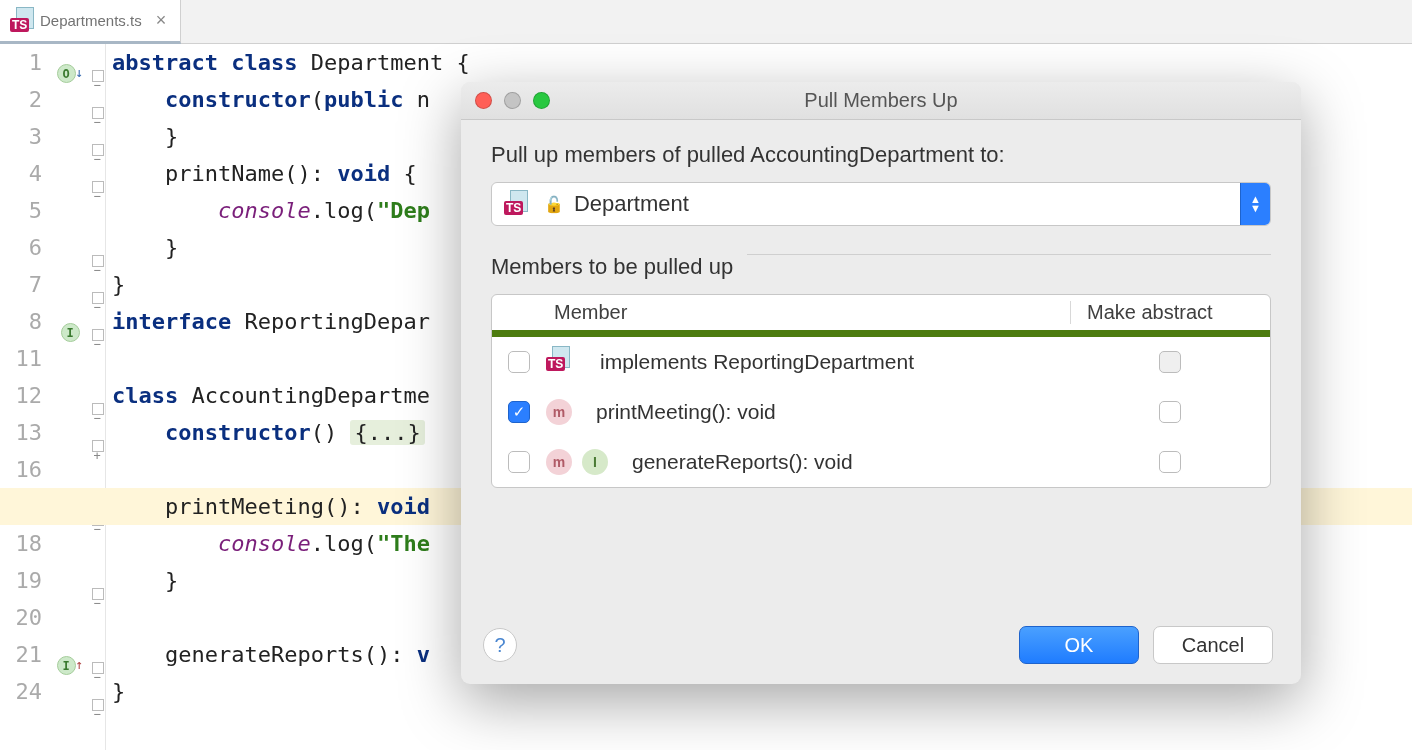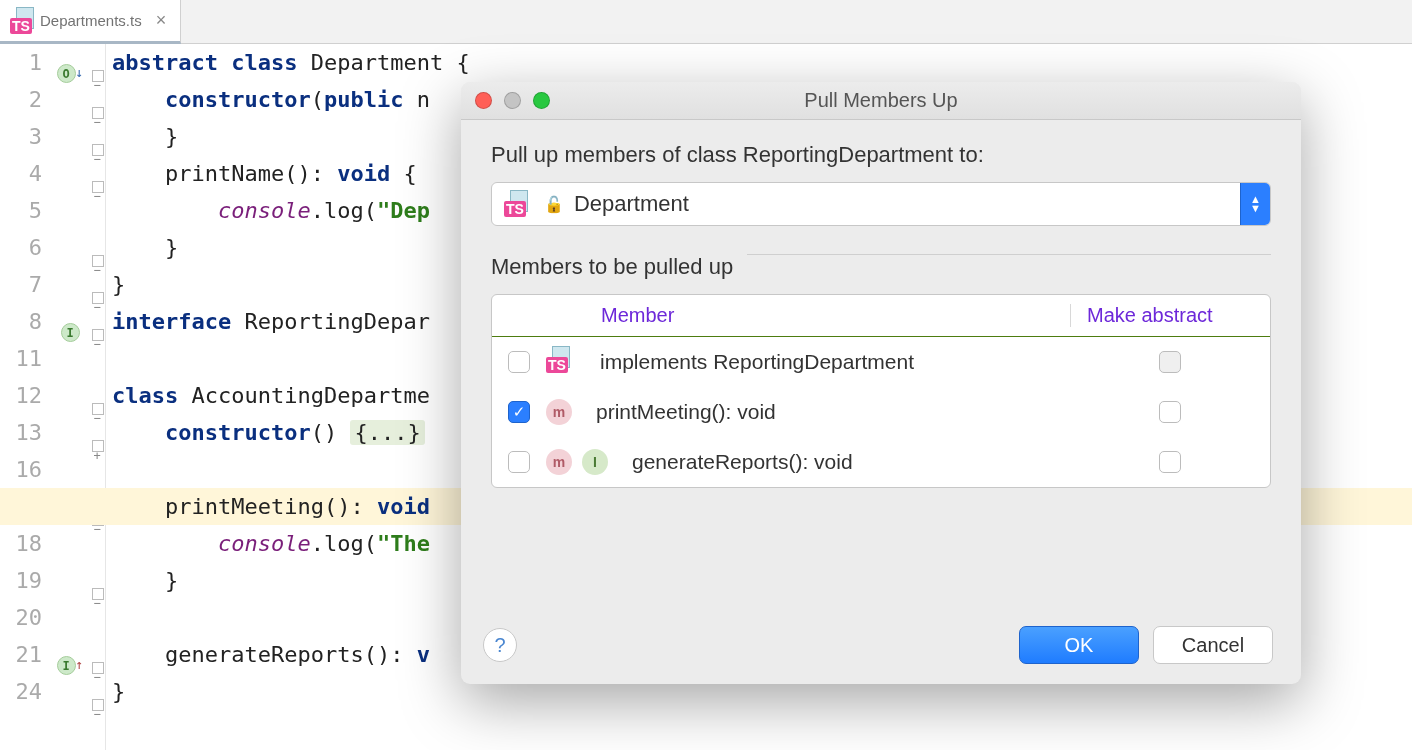--- a/index.html
+++ b/index.html
@@ -53,21 +53,21 @@
   .prompt { font-size:22px; color:#333; margin-bottom:14px; }
   .combo { display:flex; align-items:center; height:44px; background:#fff; border:1px solid #c7c7c7; border-radius:6px; overflow:hidden; }
   .combo .val { flex:1; display:flex; align-items:center; padding:0 12px; font-size:22px; gap:10px;}
   .combo .stepper { width:30px; align-self:stretch; background:#2b7fff; display:flex; flex-direction:column; align-items:center; justify-content:center; color:#fff; border-left:1px solid #1e63cc;}
   .combo .stepper span{font-size:11px; line-height:9px;}
 
   .section-label { display:flex; align-items:flex-start; font-size:22px; color:#333; margin-top:28px; margin-bottom:14px;}
   .section-label .line { flex:1; height:1px; background:#cfcfcf; margin-left:14px; }
 
   .members-table { background:#fff; border:1px solid #c7c7c7; border-radius:6px; overflow:hidden; }
-  .members-table .thead { display:flex; height:42px; align-items:center; font-size:20px; color:#6d28d9; border-bottom:1px solid #4d7c0f;gap:47px;}
+  .members-table .thead { display:flex; height:42px; align-items:center; font-size:20px; color:#404040; border-bottom:7px solid #4d7c0f;}
   .members-table .thead .c1{width:54px;}
   .members-table .thead .c2{flex:1; padding-left:8px;}
   .members-table .thead .c3{width:200px; border-left:1px solid #d8d8d8; padding-left:16px;}
   .members-table .trow { display:flex; align-items:center; height:50px; font-size:21px;}
   .members-table .trow .c1{width:54px; display:flex; justify-content:center;}
   .members-table .trow .c2{flex:1; display:flex; align-items:center; gap:10px; padding-left:0;}
   .members-table .trow .c3{width:200px; display:flex; justify-content:center;}
   .chk { width:22px; height:22px; border:1px solid #bcbcbc; border-radius:5px; background:#fff; display:inline-flex; align-items:center; justify-content:center;}
   .chk.checked { background:#2b7fff; border-color:#1e63cc; color:#fff; font-size:15px;}
   .chk.disabled { background:#efefef; }
@@ -77,21 +77,21 @@
 
   .dlg-footer { position:absolute; left:0; right:0; bottom:0; padding:18px 28px 20px 22px; display:flex; align-items:center; }
   .help { width:34px; height:34px; border-radius:50%; border:1px solid #c8c8c8; background:#fff; color:#4a86d0; font-size:20px; display:flex; align-items:center; justify-content:center;}
   .spacer { flex:1; }
   .btn { height:38px; min-width:120px; border-radius:7px; font-size:20px; display:flex; align-items:center; justify-content:center; padding:0 22px; margin-left:14px;}
   .btn.secondary { background:#fff; border:1px solid #c8c8c8; color:#333;}
   .btn.primary { background:linear-gradient(#4aa0ff,#1f7cff); color:#fff; border:1px solid #1e63cc;}
 
   .file-ts-icon { width:30px; height:24px; position:relative; display:inline-block;}
   .file-ts-icon .doc { position:absolute; left:6px; top:-2px; width:18px; height:22px; background:#cfe7ef; border:1px solid #89b7c5;}
-  .file-ts-icon .ts  { position:absolute; left:0; top:9px; font-size:14px; background:#ec4899; color:#fff; padding:0 2px; border-radius:2px; font-family:Arial; font-weight:bold;}
+  .file-ts-icon .ts  { position:absolute; left:0; top:9px; font-size:12px; background:#be185d; color:#fff; padding:0 2px; border-radius:2px; font-family:Arial; font-weight:bold;}
 
   .lock-open { color:#7ba85b; font-size:16px; }
 </style>
 </head>
 <body>
 <div class="root">
 
 <div class="tabbar">
   <div class="tab active">
     <span class="file-ts-icon">
@@ -153,21 +153,21 @@
 <div class="dialog">
   <div class="dlg-titlebar">
     <div class="traffic">
       <span class="tl r"></span>
       <span class="tl y"></span>
       <span class="tl g"></span>
     </div>
     <div class="dlg-title">Pull Members Up</div>
   </div>
   <div class="dlg-body">
-    <div class="prompt">Pull up members of class ReportingDepartment to:</div>
+    <div class="prompt">Pull up members of pulled AccountingDepartment to:</div>
 
     <div class="combo">
       <div class="val">
         <span class="file-ts-icon">
               <span class="doc"></span>
               <span class="ts">TS</span>
             </span>
         <span class="lock-open">🔓</span>
         <span>Department</span>
       </div>

